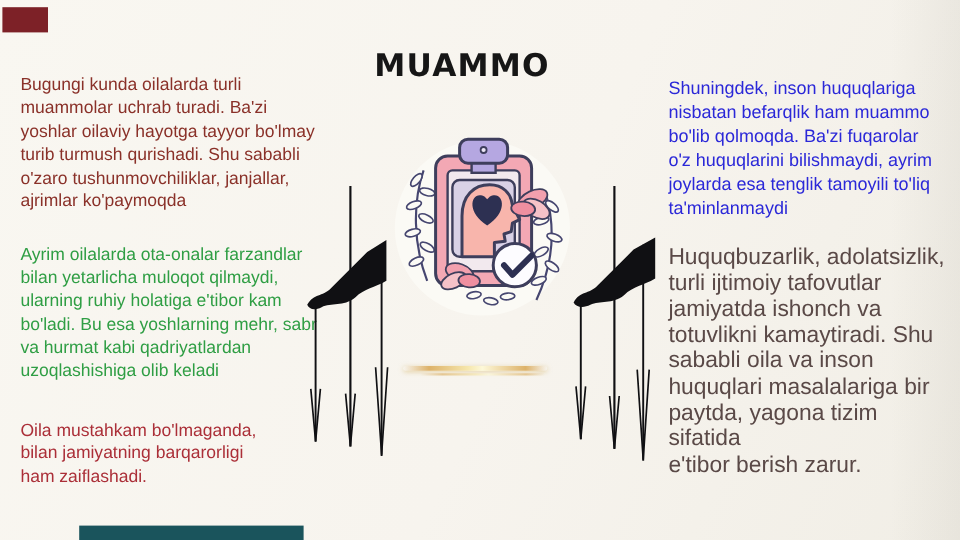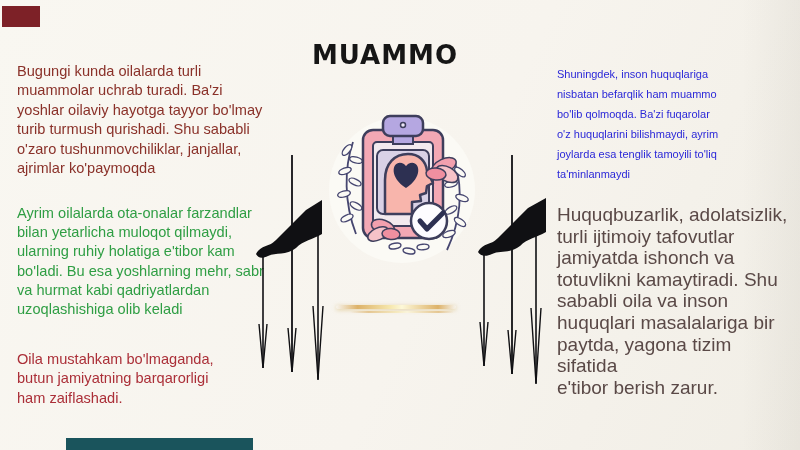--- a/index.html
+++ b/index.html
@@ -12,21 +12,21 @@
     background:linear-gradient(90deg,rgba(110,105,92,0),rgba(110,105,92,0.07));}
   .title{
     position:absolute;left:240px;top:40px;width:290px;margin:0;
     text-align:center;font-family:"DejaVu Sans",sans-serif;
     font-size:26px;font-weight:700;letter-spacing:1px;color:#161616;
   }
   .para{position:absolute;white-space:pre-line;font-weight:400;}
   .p1{left:17px;top:62px;width:250px;font-size:14.6px;line-height:19.4px;}
   .p2{left:17px;top:204px;width:256px;font-size:14.6px;line-height:19.2px;}
   .p3{left:17px;top:350px;width:240px;font-size:14.6px;line-height:19.4px;}
-  .p4{left:557px;top:64px;width:242px;font-size:11px;line-height:20px;}
+  .p4{left:557px;top:64px;width:242px;font-size:15px;line-height:20px;}
   .p5{left:557px;top:204px;width:232px;font-size:19px;line-height:21.6px;}
   .gold{position:absolute;border-radius:2px;
     background:linear-gradient(90deg,rgba(214,174,96,0),#ddb269 18%,#f6e7ad 45%,#fdf8d8 55%,#ddb269 85%,rgba(214,174,96,0));}
   .gold1{left:336px;top:305px;width:120px;height:4px;box-shadow:0 1px 4px rgba(214,180,100,.55);}
   .gold2{left:350px;top:311px;width:104px;height:2px;opacity:.65;}
   .corner-mark{position:absolute;left:2px;top:6px;width:38px;height:21px;background:#7d2127;}
   .bottom-bar{position:absolute;left:66px;top:438px;width:187px;height:12px;background:#1a545c;}
   .flag{position:absolute;}
   .flag-left{left:252px;top:148px;}
   .flag-right{left:474px;top:148px;}
@@ -47,21 +47,21 @@
 turib turmush qurishadi. Shu sababli
 o'zaro tushunmovchiliklar, janjallar,
 ajrimlar ko'paymoqda</div>
   <div class="para p2" style="color: rgb(47, 158, 68);">Ayrim oilalarda ota-onalar farzandlar
 bilan yetarlicha muloqot qilmaydi,
 ularning ruhiy holatiga e'tibor kam
 bo'ladi. Bu esa yoshlarning mehr, sabr
 va hurmat kabi qadriyatlardan
 uzoqlashishiga olib keladi</div>
   <div class="para p3" style="color: rgb(171, 47, 56);">Oila mustahkam bo'lmaganda,
-butun jamiyatning barqarorligi
+bilan jamiyatning barqarorligi
 ham zaiflashadi.</div>
   <div class="para p4" style="color: rgb(43, 40, 216);">Shuningdek, inson huquqlariga
 nisbatan befarqlik ham muammo
 bo'lib qolmoqda. Ba'zi fuqarolar
 o'z huquqlarini bilishmaydi, ayrim
 joylarda esa tenglik tamoyili to'liq
 ta'minlanmaydi</div>
   <div class="para p5" style="color: rgb(90, 73, 71);">Huquqbuzarlik, adolatsizlik,
 turli ijtimoiy tafovutlar
 jamiyatda ishonch va

